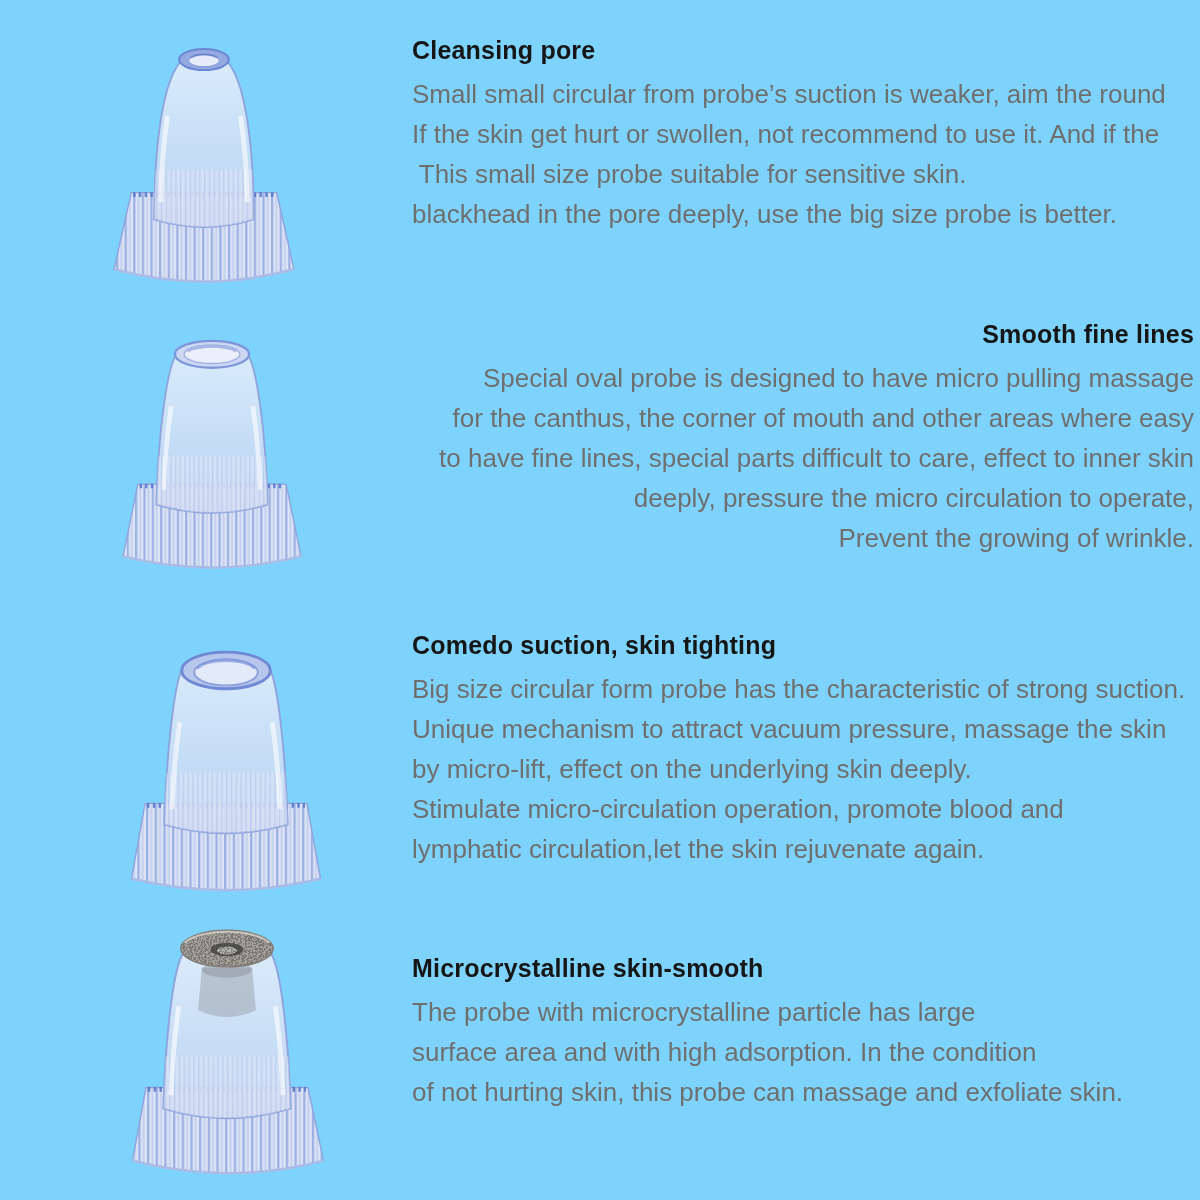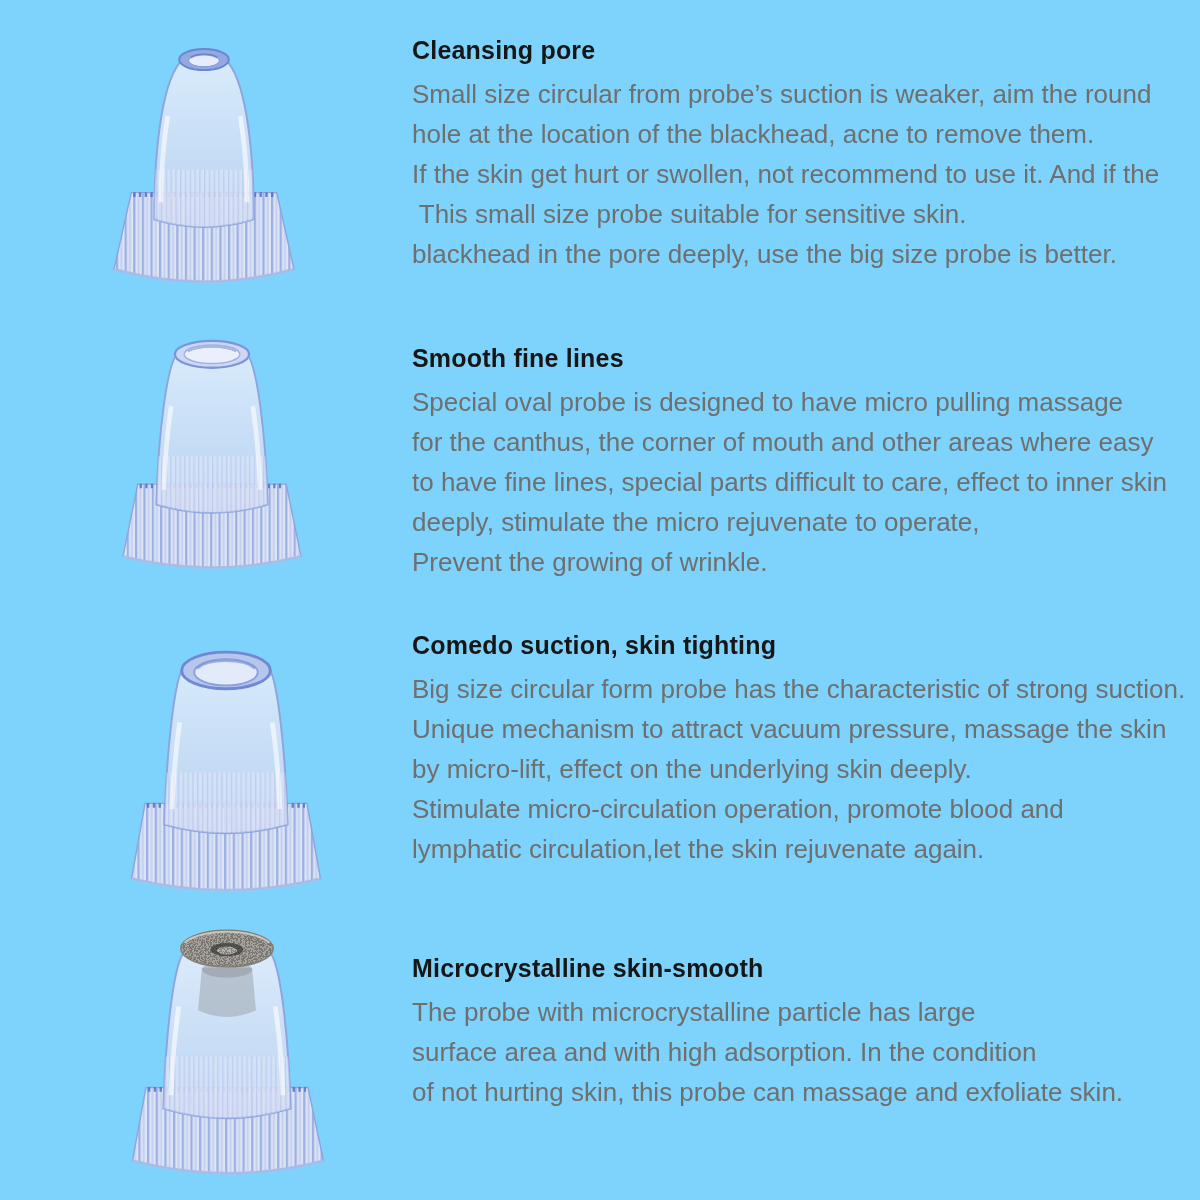--- a/index.html
+++ b/index.html
@@ -33,21 +33,21 @@
     }
     .txt p.line {
       margin: 0;
       font-size: 26px;
       font-weight: 400;
       line-height: 40px;
       color: #6f6f6f;
       white-space: pre;
     }
     .s1 { top: 30px; }
-    .s2 { top: 338px; }
+    .s2 { top: 314px; text-align: right; }
     .s3 { top: 625px; }
     .s4 { top: 948px; }
     
     figure.probe {
       position: absolute;
       margin: 0;
       padding: 0;
     }
     figure.probe svg { display: block; width: 100%; height: 100%; }
     .p1 { left: 98px;  top: 28px;  width: 212px; height: 268px; }
@@ -177,33 +177,32 @@
         <ellipse cx="110" cy="41" rx="17" ry="7" fill="#57554f"></ellipse>
         <ellipse cx="110" cy="42" rx="10.5" ry="4.2" fill="#b4b4b0"></ellipse>
       </g>
       <ellipse cx="110" cy="40" rx="48" ry="19" fill="none" stroke="#817d76" stroke-width="1.5"></ellipse>
       <path d="M66,34 A48,19 0 0 1 154,34" fill="none" stroke="#d6d3cc" stroke-width="2" opacity="0.8"></path>
     </svg>
   </figure>
 
   <section class="txt s1">
     <h2>Cleansing pore</h2>
-    <p class="line">Small size circular from probe’s suction is weaker, aim the round</p>
-    <p class="line">hole at the location of the blackhead, acne to remove them.</p>
+    <p class="line">Small small circular from probe’s suction is weaker, aim the round</p>
     <p class="line">If the skin get hurt or swollen, not recommend to use it. And if the</p>
     <p class="line"> This small size probe suitable for sensitive skin.</p>
     <p class="line">blackhead in the pore deeply, use the big size probe is better.</p>
   </section>
 
   <section class="txt s2">
     <h2>Smooth fine lines</h2>
     <p class="line">Special oval probe is designed to have micro pulling massage</p>
     <p class="line">for the canthus, the corner of mouth and other areas where easy</p>
     <p class="line">to have fine lines, special parts difficult to care, effect to inner skin</p>
-    <p class="line">deeply, stimulate the micro rejuvenate to operate,</p>
+    <p class="line">deeply, pressure the micro circulation to operate,</p>
     <p class="line">Prevent the growing of wrinkle.</p>
   </section>
 
   <section class="txt s3">
     <h2>Comedo suction, skin tighting</h2>
     <p class="line">Big size circular form probe has the characteristic of strong suction.</p>
     <p class="line">Unique mechanism to attract vacuum pressure, massage the skin</p>
     <p class="line">by micro-lift, effect on the underlying skin deeply.</p>
     <p class="line">Stimulate micro-circulation operation, promote blood and</p>
     <p class="line">lymphatic circulation,let the skin rejuvenate again.</p>

